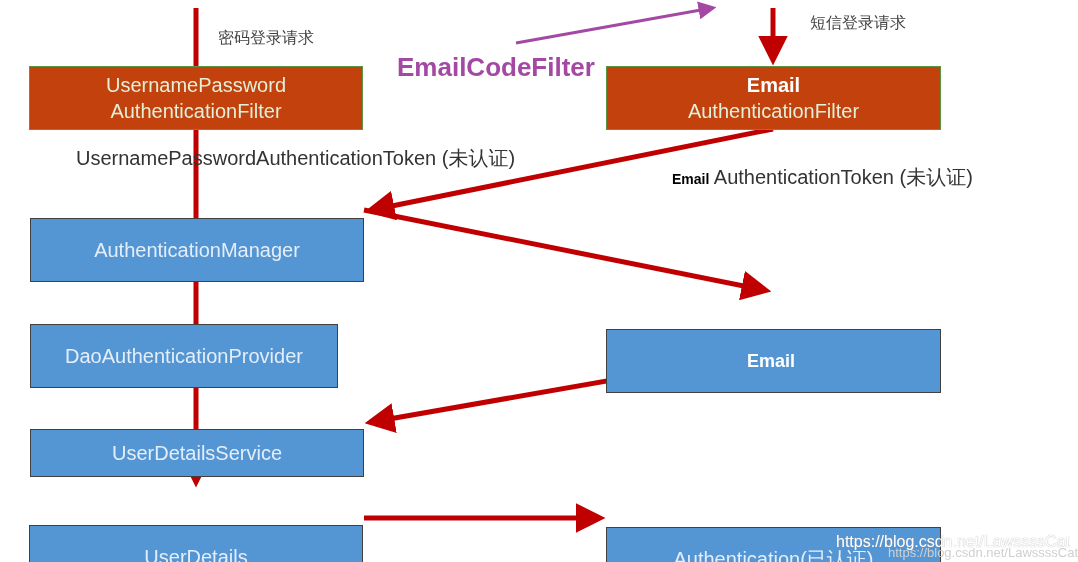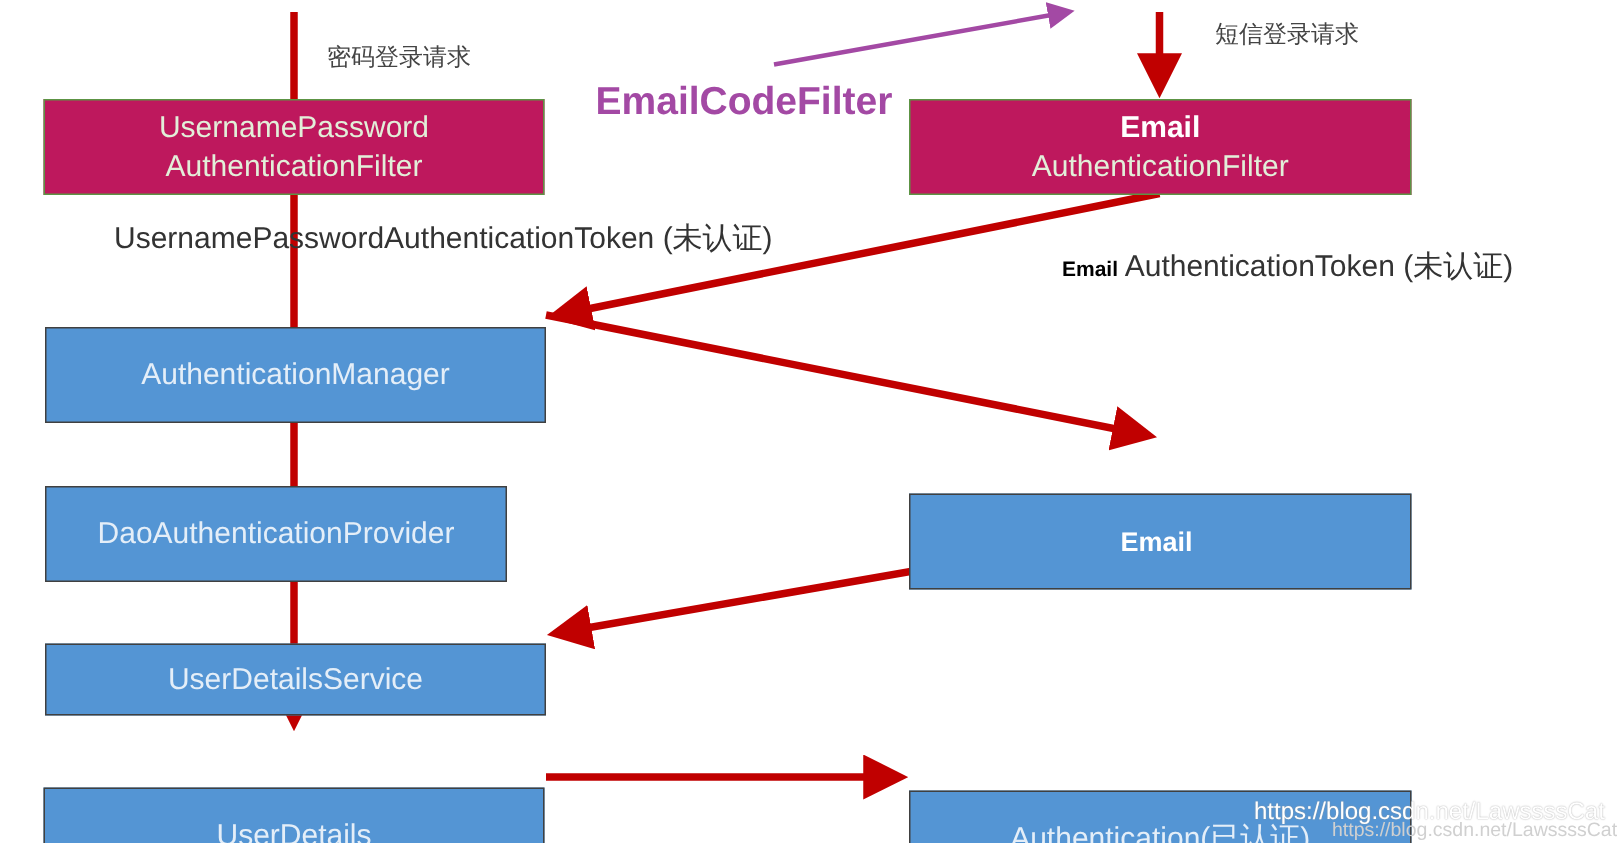--- a/index.html
+++ b/index.html
@@ -1,19 +1,19 @@
 <!DOCTYPE html>
 <html><head>
   <meta charset="utf-8">
   <style>
     html, body { margin: 0; padding: 0; background: #ffffff; }
     body { width: 1078px; height: 562px; position: relative; overflow: hidden; font-family: "Liberation Sans", "DejaVu Sans", sans-serif; }
     svg.arrows { position: absolute; left: 0; top: 0; width: 1078px; height: 562px; z-index: 1; }
     .box { position: absolute; display: flex; flex-direction: column; align-items: center; justify-content: center; text-align: center; color: #dbe8f5; font-size: 20px; line-height: 26px; box-sizing: border-box; z-index: 2; }
-    .green { background: #be185d; border: 1px solid #5c9444; color: #e2efd9; }
+    .green { background: #c2410c; border: 1px solid #5c9444; color: #e2efd9; }
     .blue { background: #5495d4; border: 1px solid #404040; color: #e4eef8; margin-top: 40px; }
     .bold-white { color: #ffffff; font-weight: bold; }
     .label { position: absolute; z-index: 3; white-space: nowrap; color: #333333; font-size: 20px; }
     .cn { color: #444444; font-family: "DejaVu Serif", serif; font-size: 16px; }
     .purple { color: #a349a4; font-weight: bold; font-size: 26px; }
     .watermark { position: absolute; z-index: 4; color: #ffffff; font-size: 16px; text-shadow: 0 0 1px #999; }
     .watermark2 { position: absolute; z-index: 3; color: #d0d0d0; font-size: 13px; }
   </style>
 </head>
 <body>
@@ -53,21 +53,21 @@
   <div>AuthenticationFilter</div>
 </div>
 
 <div class="box green" style="left:606px; top:66px; width:335px; height:64px;">
   <div class="bold-white">Email</div>
   <div>AuthenticationFilter</div>
 </div>
 
 <span class="label" style="left:76px; top:145px; background:transparent;">UsernamePasswordAuthenticationToken (未认证)</span>
 
-<span class="label" style="left:708px; top:164px;">
+<span class="label" style="left:672px; top:164px;">
   <span style="font-weight:bold; font-size:14px; color:#000;">Email</span>
   <span>AuthenticationToken (未认证)</span>
 </span>
 
 <div class="box blue" style="left:30px; top:178px; width:334px; height:64px;">
   <div>AuthenticationManager</div>
 </div>
 
 <div class="box blue" style="left:30px; top:284px; width:308px; height:64px;">
   <div>DaoAuthenticationProvider</div>

